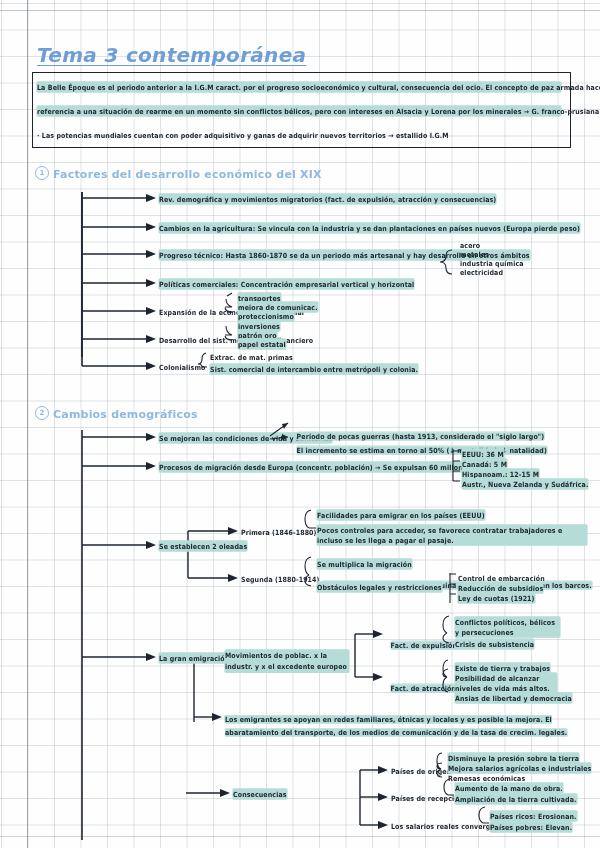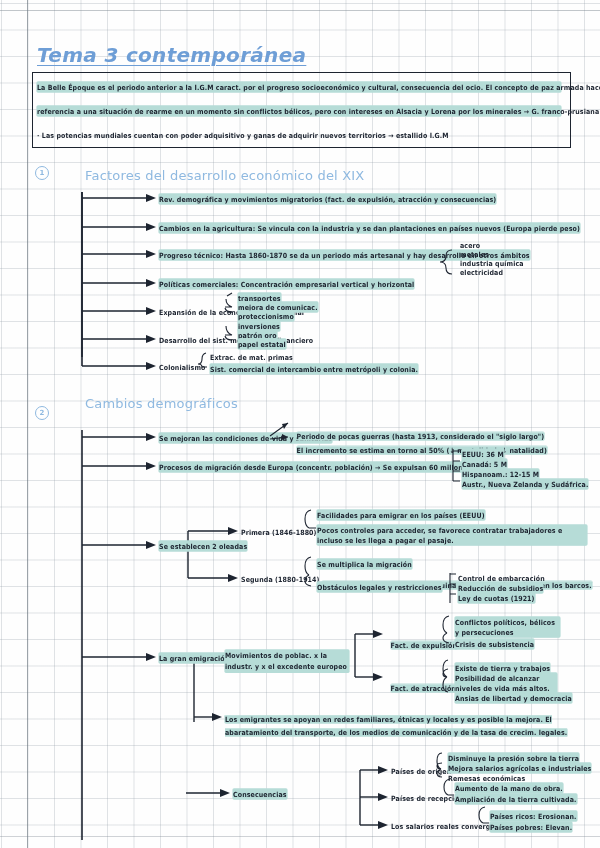--- a/index.html
+++ b/index.html
@@ -58,26 +58,25 @@
     letter-spacing:.3px;
     font-style:italic;
     text-decoration:underline;
     text-decoration-color:#6e9ed6;
     text-underline-offset:3px;
     text-decoration-thickness:1px;
     text-align:center;
   }
   .sec{
     position:absolute;
-    font-size:13px;
-    font-weight:400;
+    font-size:11px;
+    font-weight:700;
     color:#8fb9e0;
     letter-spacing:.2px;
     white-space:pre;
-    margin-left:32px;
   }
   .circnum{
     position:absolute;
     width:12px;height:12px;border-radius:50%;
     border:1px solid #8fb9e0;
     color:#8fb9e0;
     font-size:7px;font-weight:700;
     display:flex;align-items:center;justify-content:center;
   }
   
@@ -196,21 +195,21 @@
 </svg>
 
 <div class="ink" style="left:159px;top:362px;">Colonialismo</div>
 <div class="ink" style="left:210px;top:352px;">Extrac. de mat. primas</div>
 <div class="ink hl" style="left:210px;top:364px;">Sist. comercial de intercambio entre metrópoli y colonia.</div>
 <svg class="conn">
   <path d="M198,364 q4,0 4,-5 q0,-5 4,-6 M198,364 q4,0 4,3 h5" stroke-width="1.1"></path>
 </svg>
 
 <div class="circnum" style="left:35px;top:406px;">2</div>
-<div class="sec" style="left:53px;top:396px;">Cambios demográficos</div>
+<div class="sec" style="left:53px;top:408px;">Cambios demográficos</div>
 
 <div class="ink hl" style="left:159px;top:433px;">Se mejoran las condiciones de vida y sanitarias</div>
 <div class="ink" style="left:292px;top:421px;">
   <span class="hl">Periodo de pocas guerras (hasta 1913, considerado el "siglo largo")</span>
 </div>
 <div class="ink" style="left:292px;top:435px;">
   <span class="hl">El incremento se estima en torno al 50% (↓ mortalidad, ↓ natalidad)</span>
 </div>
 <svg class="conn">
   <path d="M270,436 L288,423 M270,439 L288,437" stroke-width="1.1"></path>

